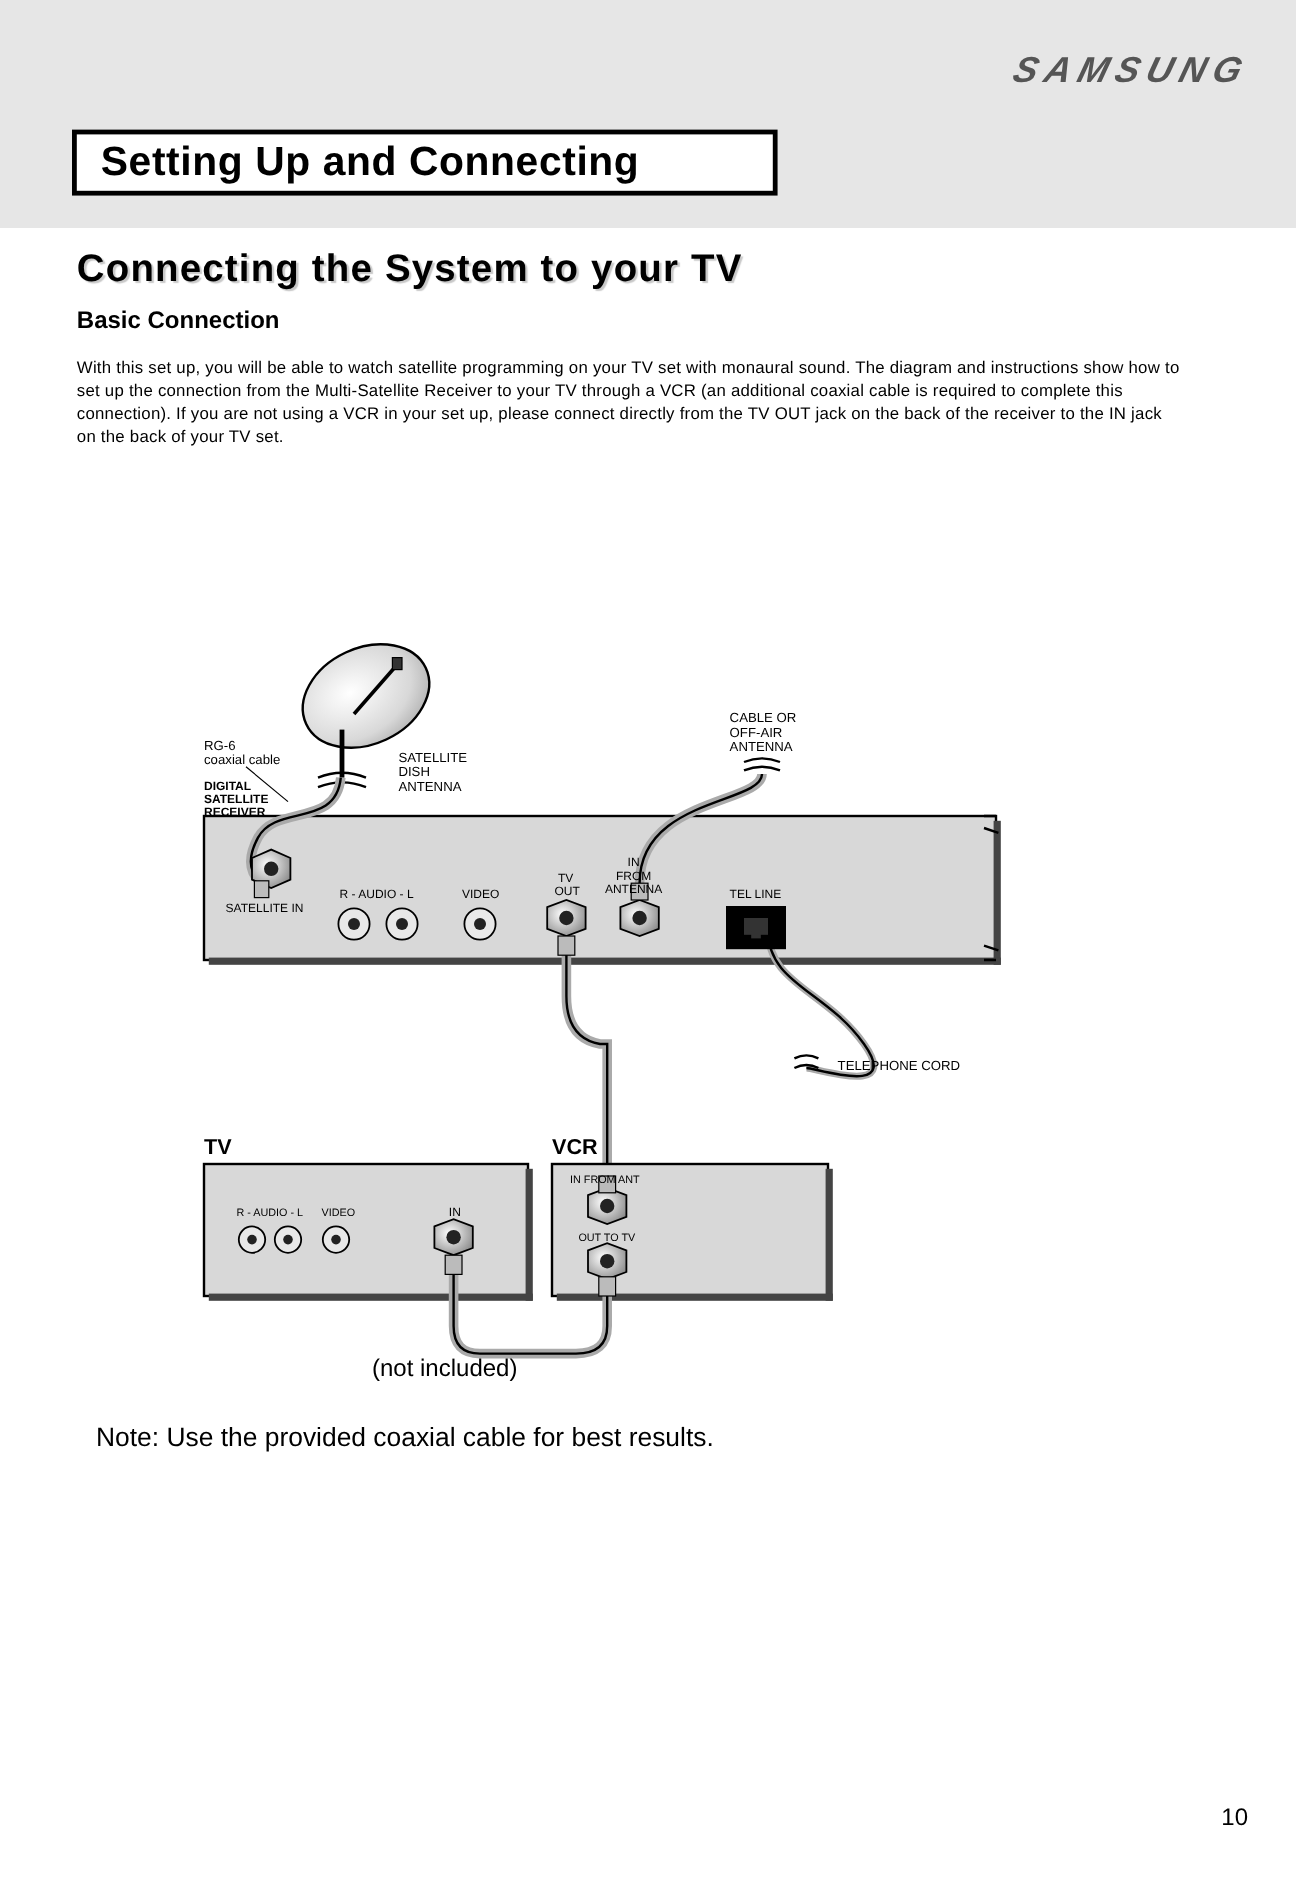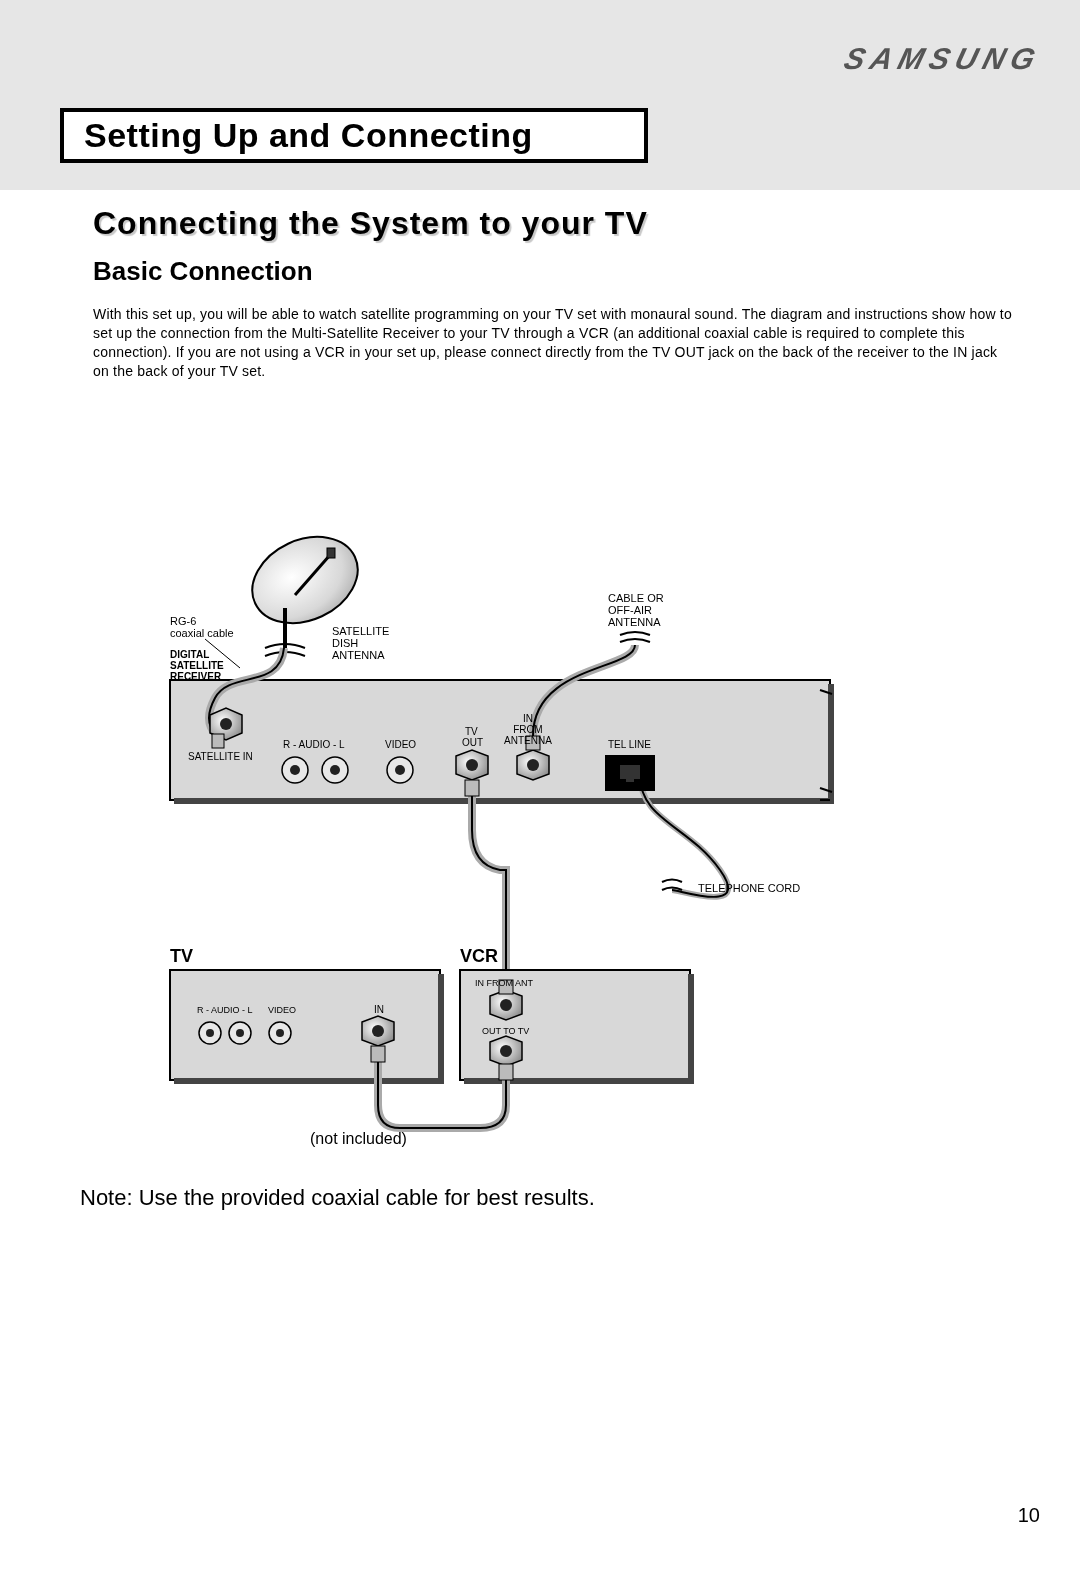--- a/index.html
+++ b/index.html
@@ -44,53 +44,53 @@
     background: #ffffff;
   }
   .section-box h1 {
     margin: 0;
     font-size: 34px;
     font-weight: bold;
     letter-spacing: 0.5px;
   }
   .content {
     position: absolute;
-    left: 93px;
+    left: 64px;
     top: 205px;
     width: 920px;
   }
   .h2 {
     margin: 0 0 14px 0;
     font-size: 32px;
     font-weight: bold;
     letter-spacing: 1px;
     text-shadow: 2px 2px 1px #c8c8c8;
   }
   .h3 {
     margin: 0 0 18px 0;
-    font-size: 26px;
+    font-size: 20px;
     font-weight: bold;
   }
   .body {
     font-size: 14px;
     line-height: 1.35;
     letter-spacing: 0.2px;
   }
   .diagram {
     position: absolute;
     left: 80px;
     top: 530px;
     width: 920px;
     height: 660px;
   }
   .not-included {
     position: absolute;
     left: 310px;
     top: 1130px;
-    font-size: 16px;
+    font-size: 20px;
   }
   .note {
     position: absolute;
     left: 80px;
     top: 1185px;
     font-size: 22px;
   }
   .pagenum {
     position: absolute;
     right: 40px;

